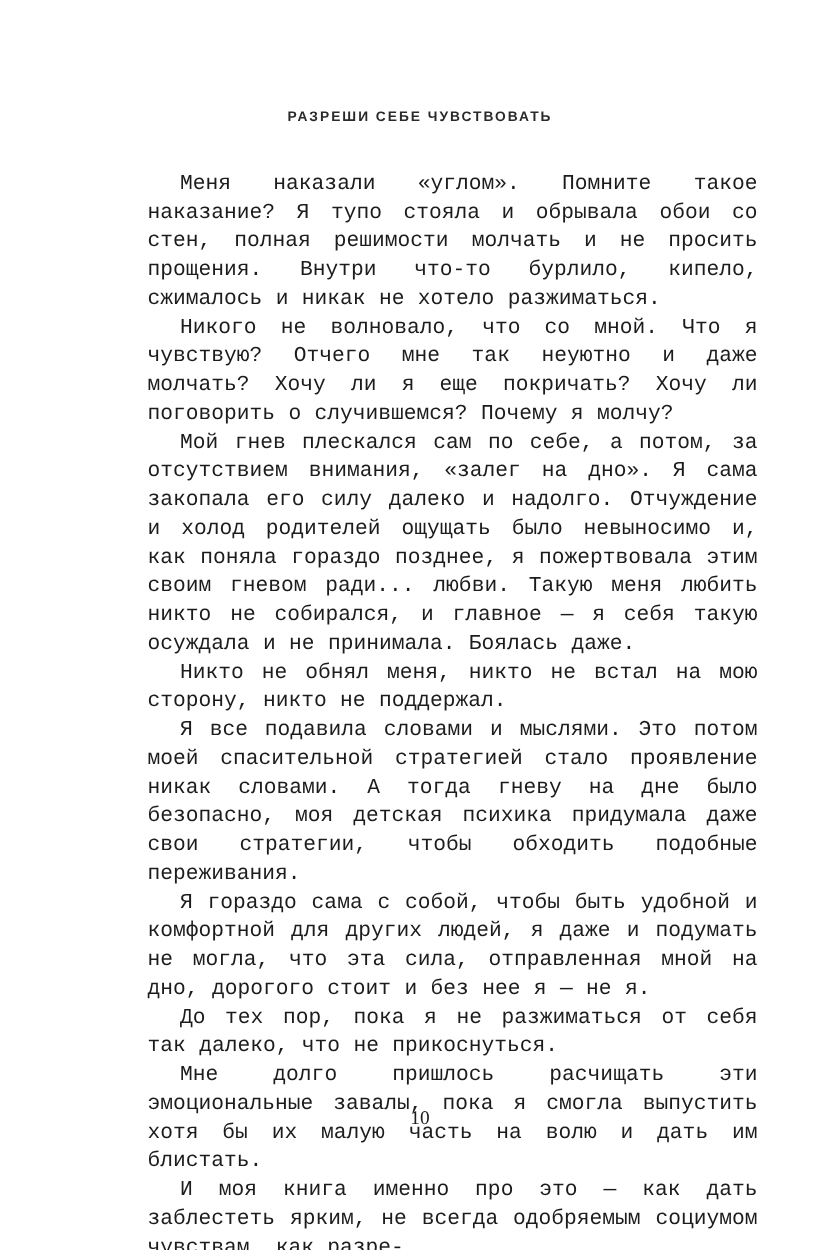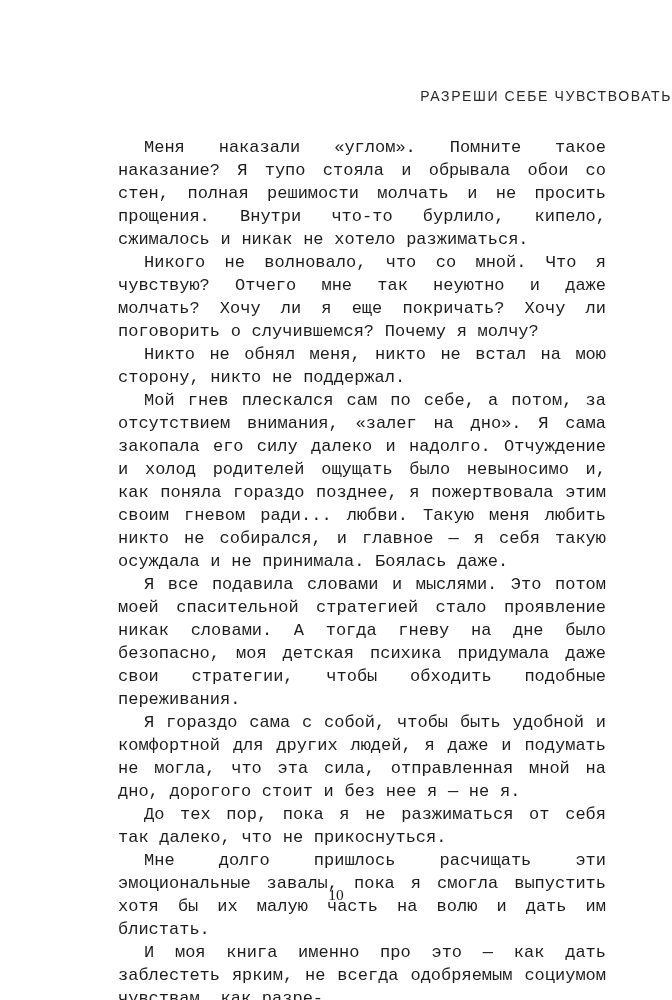--- a/index.html
+++ b/index.html
@@ -15,24 +15,24 @@
     background: #ffffff;
     overflow: hidden;
     font-family: "Liberation Serif", "DejaVu Serif", serif;
     color: #1c1c1c;
   }
   .running-head {
     position: absolute;
     top: 88px;
     left: 0;
     width: 100%;
-    text-align: right;
+    text-align: center;
     font-family: "Liberation Sans", "DejaVu Sans", sans-serif;
-    font-size: 14px;
-    font-weight: 400;
+    font-size: 11px;
+    font-weight: 700;
     letter-spacing: 1.6px;
     color: #2a2a2a;
     text-transform: uppercase;
   }
   .text-block {
     position: absolute;
     top: 136px;
     left: 118px;
     width: 488px;
   }
@@ -59,22 +59,22 @@
 </head>
 <body>
 
 <div class="page">
 
   <div class="running-head">РАЗРЕШИ СЕБЕ ЧУВСТВОВАТЬ</div>
 
   <div class="text-block">
     <p class="para">Меня наказали «углом». Помните такое наказание? Я тупо стояла и обрывала обои со стен, полная решимости молчать и не просить прощения. Внутри что-то бурлило, кипело, сжималось и никак не хотело разжиматься.</p>
     <p class="para">Никого не волновало, что со мной. Что я чувствую? Отчего мне так неуютно и даже молчать? Хочу ли я еще покричать? Хочу ли поговорить о случившемся? Почему я молчу?</p>
+    <p class="para">Мой гнев плескался сам по себе, а потом, за отсутствием внимания, «залег на дно». Я сама закопала его силу далеко и надолго. Отчуждение и холод родителей ощущать было невыносимо и, как поняла гораздо позднее, я пожертвовала этим своим гневом ради... любви. Такую меня любить никто не собирался, и главное — я себя такую осуждала и не принимала. Боялась даже.</p>
     <p class="para">Никто не обнял меня, никто не встал на мою сторону, никто не поддержал.</p>
-    <p class="para">Мой гнев плескался сам по себе, а потом, за отсутствием внимания, «залег на дно». Я сама закопала его силу далеко и надолго. Отчуждение и холод родителей ощущать было невыносимо и, как поняла гораздо позднее, я пожертвовала этим своим гневом ради... любви. Такую меня любить никто не собирался, и главное — я себя такую осуждала и не принимала. Боялась даже.</p>
     <p class="para">Я все подавила словами и мыслями. Это потом моей спасительной стратегией стало проявление никак словами. А тогда гневу на дне было безопасно, моя детская психика придумала даже свои стратегии, чтобы обходить подобные переживания.</p>
     <p class="para">Я гораздо сама с собой, чтобы быть удобной и комфортной для других людей, я даже и подумать не могла, что эта сила, отправленная мной на дно, дорогого стоит и без нее я — не я.</p>
     <p class="para">До тех пор, пока я не разжиматься от себя так далеко, что не прикоснуться.</p>
     <p class="para">Мне долго пришлось расчищать эти эмоциональные завалы, пока я смогла выпустить хотя бы их малую часть на волю и дать им блистать.</p>
     <p class="para">И моя книга именно про это — как дать заблестеть ярким, не всегда одобряемым социумом чувствам, как разре-</p>
   </div>
 
   <div class="page-number">10</div>
 
 </div>

